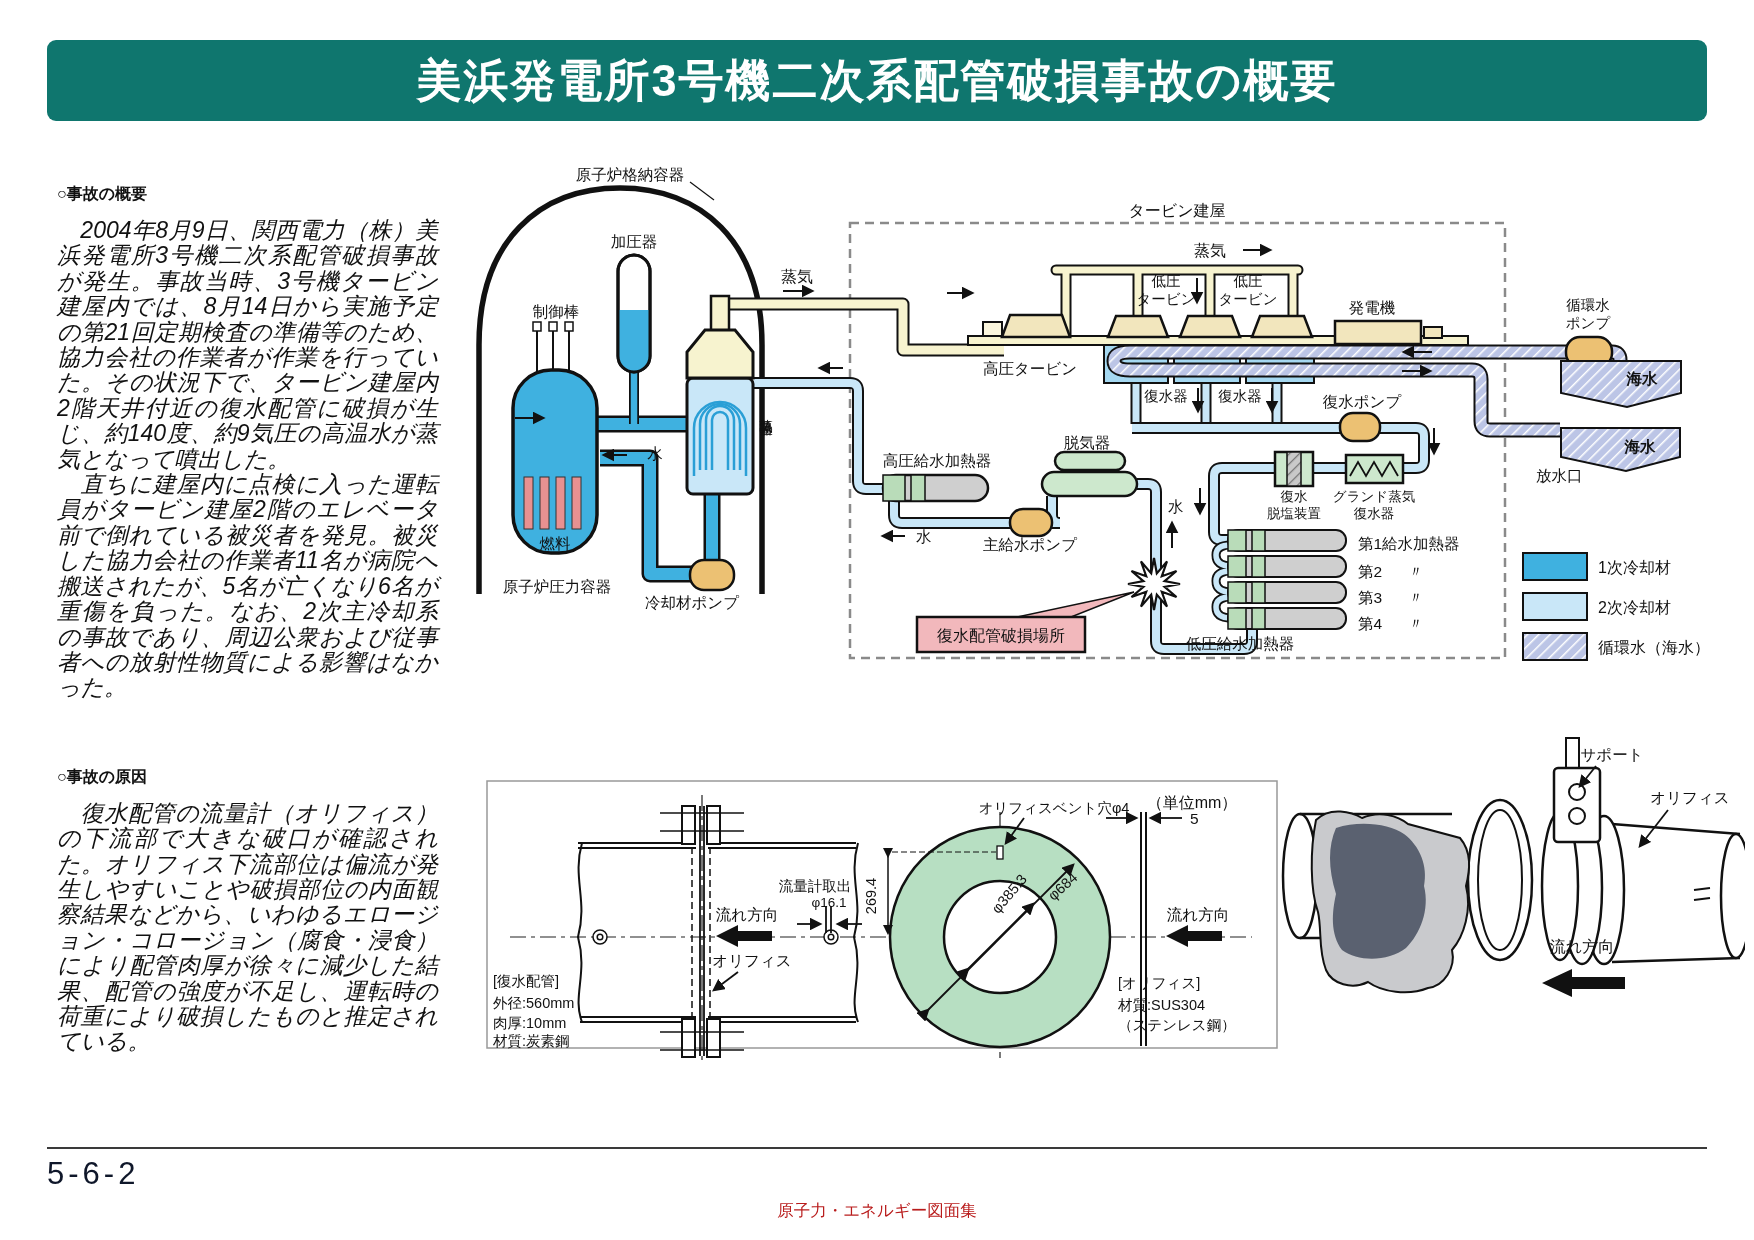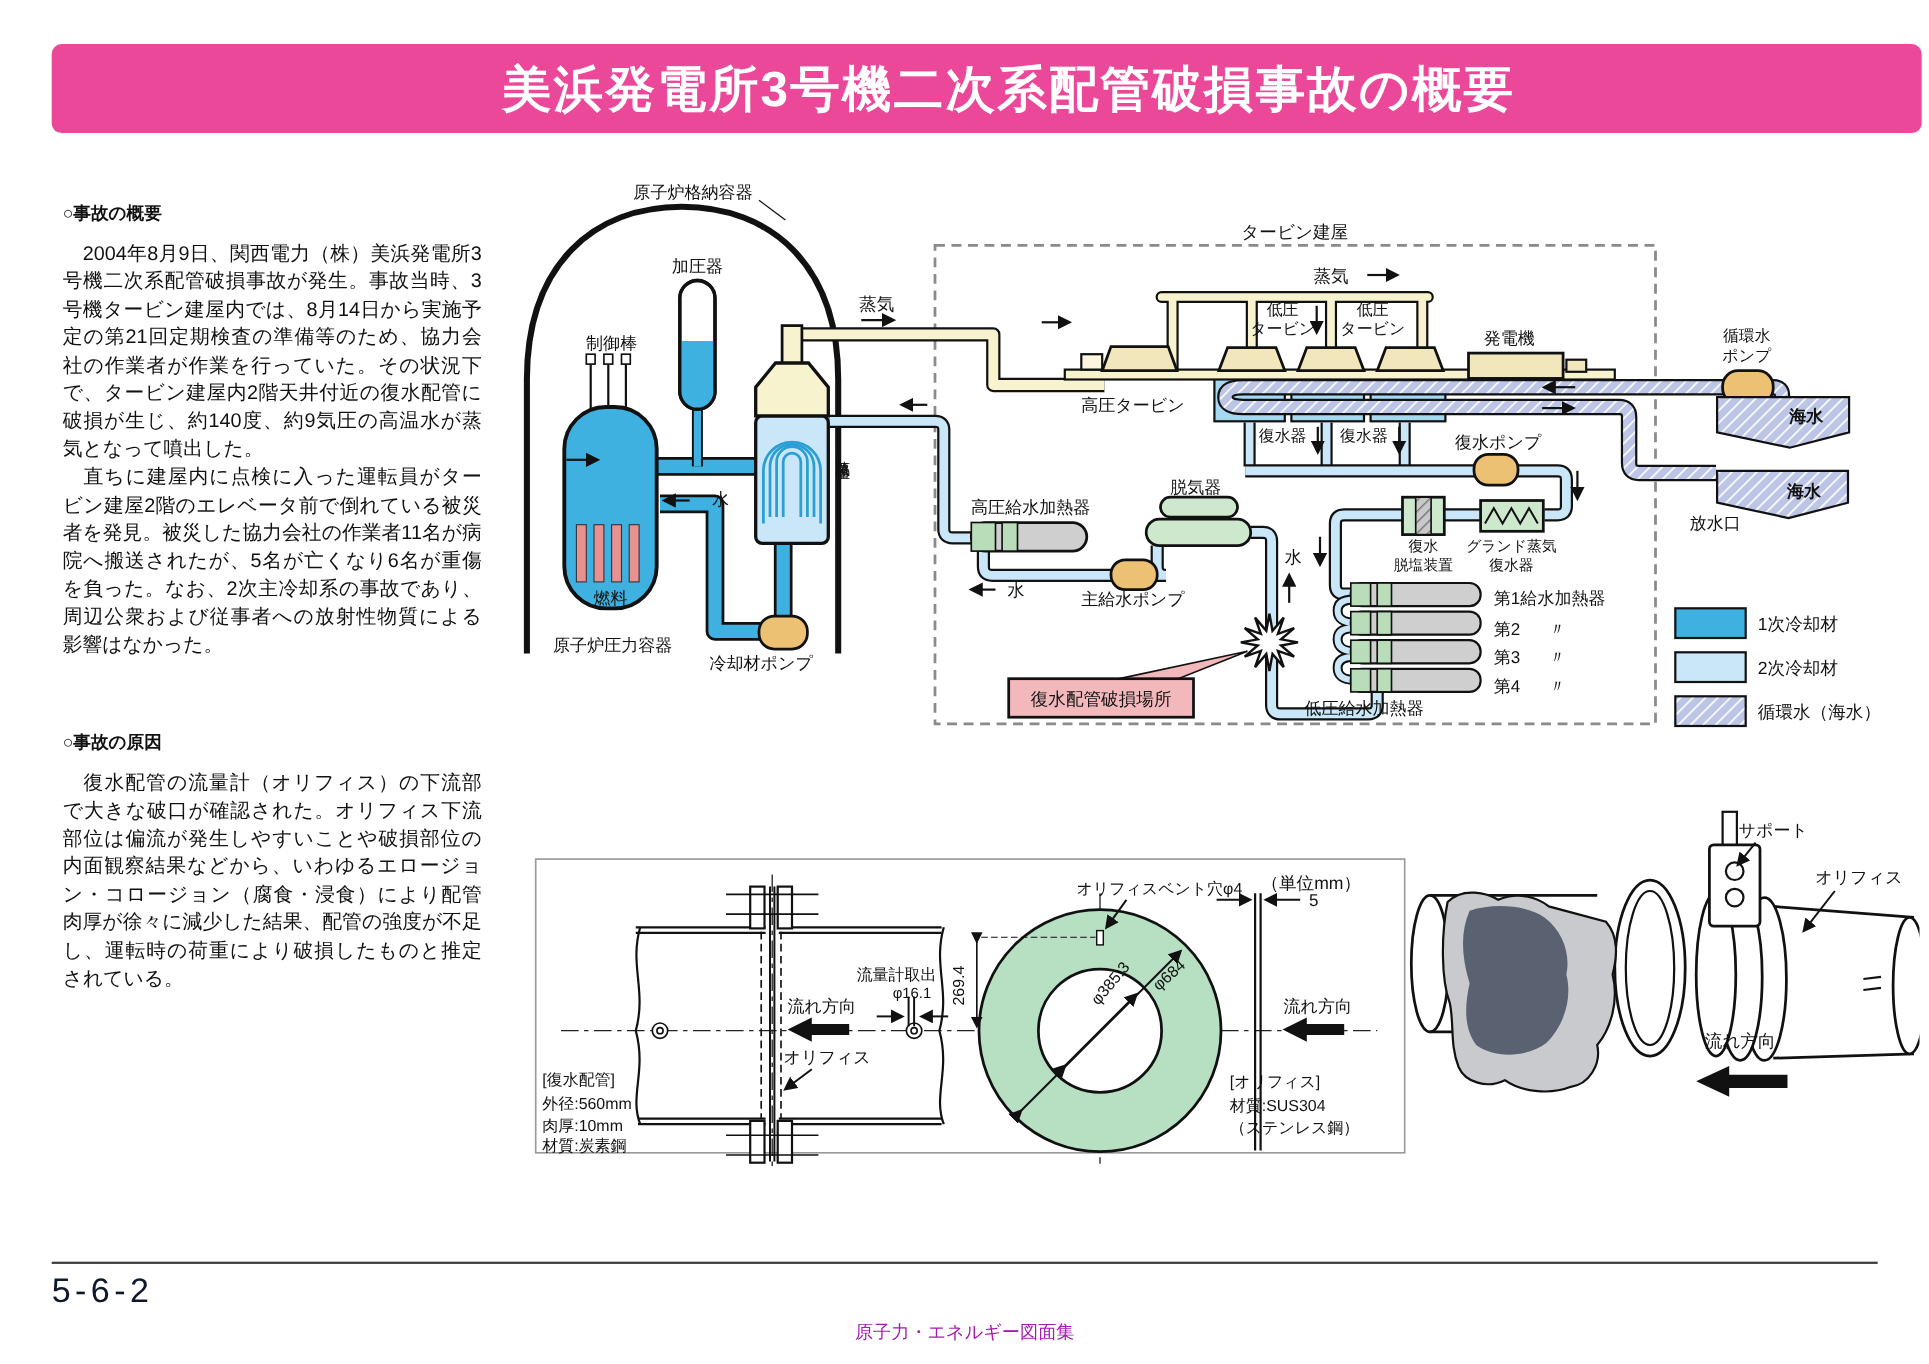--- a/index.html
+++ b/index.html
@@ -1,35 +1,35 @@
 <!DOCTYPE html>
 <html><head>
 <meta charset="utf-8">
 <style>
   html,body{margin:0;padding:0;background:#fff;}
   .page{position:relative;width:1754px;height:1240px;background:#fff;overflow:hidden;
         font-family:"Liberation Sans","DejaVu Sans",sans-serif;color:#111;}
-  .titlebar{position:absolute;left:47px;top:40px;width:1660px;height:81px;background:#ec4899;
+  .titlebar{position:absolute;left:47px;top:40px;width:1660px;height:81px;background:#0f766e;
         border-radius:9px;color:#fff;font-size:45px;font-weight:bold;text-align:center;
-        line-height:81px;letter-spacing:2px;padding-left:40px;}
+        line-height:81px;letter-spacing:2px;}
   .leftcol{position:absolute;left:57px;top:184px;width:381px;}
   .leftcol h2{font-size:16px;font-weight:bold;margin:0 0 13px 0;}
   .leftcol h2.cause{margin-top:66px;}
-  .leftcol p{font-size:18px;line-height:25.4px;margin:0;text-align:justify;text-justify:inter-ideograph;}
+  .leftcol p{font-size:23px;line-height:25.4px;margin:0;text-align:justify;text-justify:inter-ideograph;font-style:italic;}
   svg{position:absolute;}
   #svg-plant{left:430px;top:140px;}
   #svg-drawing{left:435px;top:690px;}
   text{font-family:"Liberation Sans","DejaVu Sans",sans-serif;fill:#111;font-size:15.5px;}
   .t14{font-size:14.5px;}  .t13{font-size:13.5px;}  .t16{font-size:16px;}
   .bold{font-weight:bold;}
   .vert{writing-mode:vertical-rl;text-orientation:upright;letter-spacing:1px;}
   .mid{text-anchor:middle;}
   .footline{position:absolute;left:47px;top:1147px;width:1660px;height:2px;background:#3a3a3a;}
   .pagenum{position:absolute;left:47px;top:1156px;font-size:31px;color:#0f172a;letter-spacing:4px;}
-  .caption{position:absolute;left:0;top:1200px;width:1754px;text-align:center;font-size:16.5px;color:#a21caf;}
+  .caption{position:absolute;left:0;top:1200px;width:1754px;text-align:center;font-size:16.5px;color:#b91c1c;}
 </style>
 </head>
 <body>
 
 <div class="page">
 
   <div class="titlebar">美浜発電所3号機二次系配管破損事故の概要</div>
 
   <div class="leftcol">
     <h2>○事故の概要</h2>

